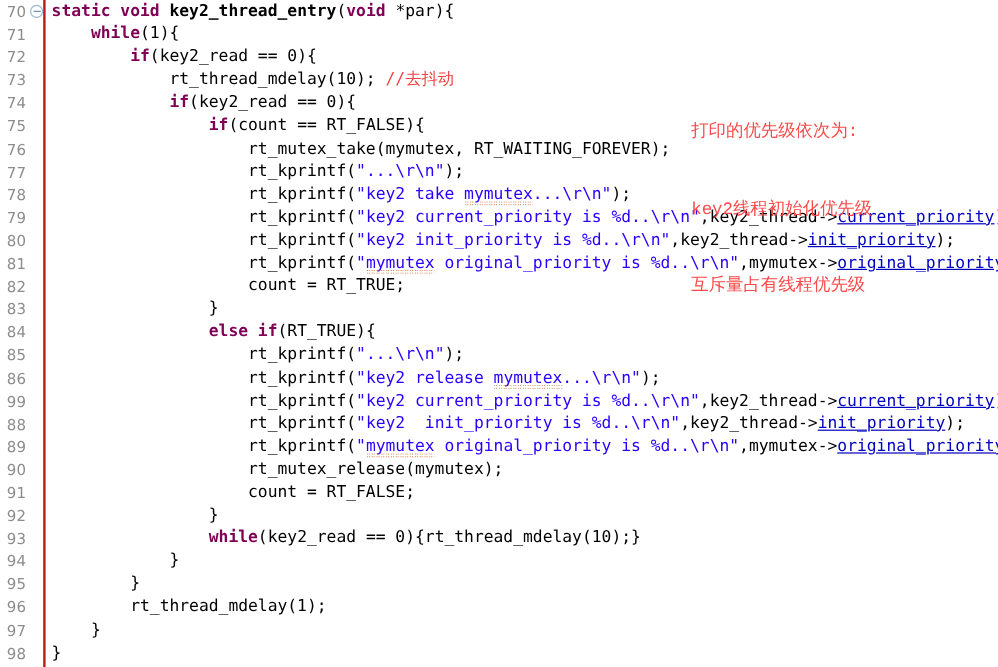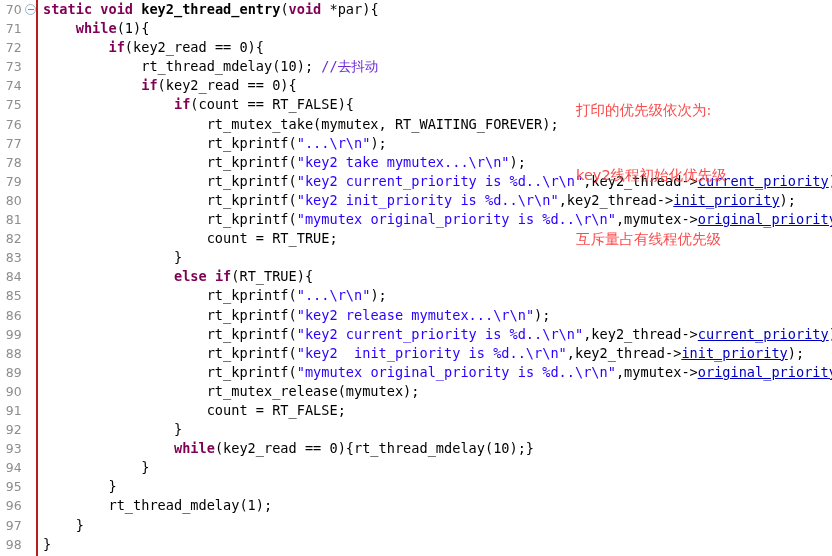--- a/index.html
+++ b/index.html
@@ -82,21 +82,21 @@
     white-space: pre;
     color: #000000;
     padding-left: 4px;
     letter-spacing: 0px;
   }
 
   
   .kw   { color: #7f0055; font-weight: bold; }
   .fn   { color: #000000; font-weight: bold; }
   .str  { color: #2a00ff; }
-  .cmt  { color: #6d28d9; text-align: center; }
+  .cmt  { color: #ef4444; text-align: center; }
   .fld  { color: #0000c0; text-decoration: underline; }
 
   
   .sp {
     position: relative;
     color: inherit;
   }
   .sp::after {
     content: "";
     position: absolute;
@@ -116,21 +116,21 @@
     position: absolute;
     left: 576px;
     top: 57px;
     font-family: "DejaVu Sans", "Liberation Sans", sans-serif;
     font-size: 14.5px;
     line-height: 21.5px;
     color: #fb4a4a;
     white-space: pre;
     pointer-events: none;
   }
-  .ann-line { display: block; }
+  .ann-line { display: block; font-family: Liberation Mono, monospace; }
 </style>
 </head>
 <body>
 
 <div id="editor">
 
   <div id="gutter">
     <div class="gutter-row">
       <span class="lnum">70</span>
       <span class="fold"></span>

